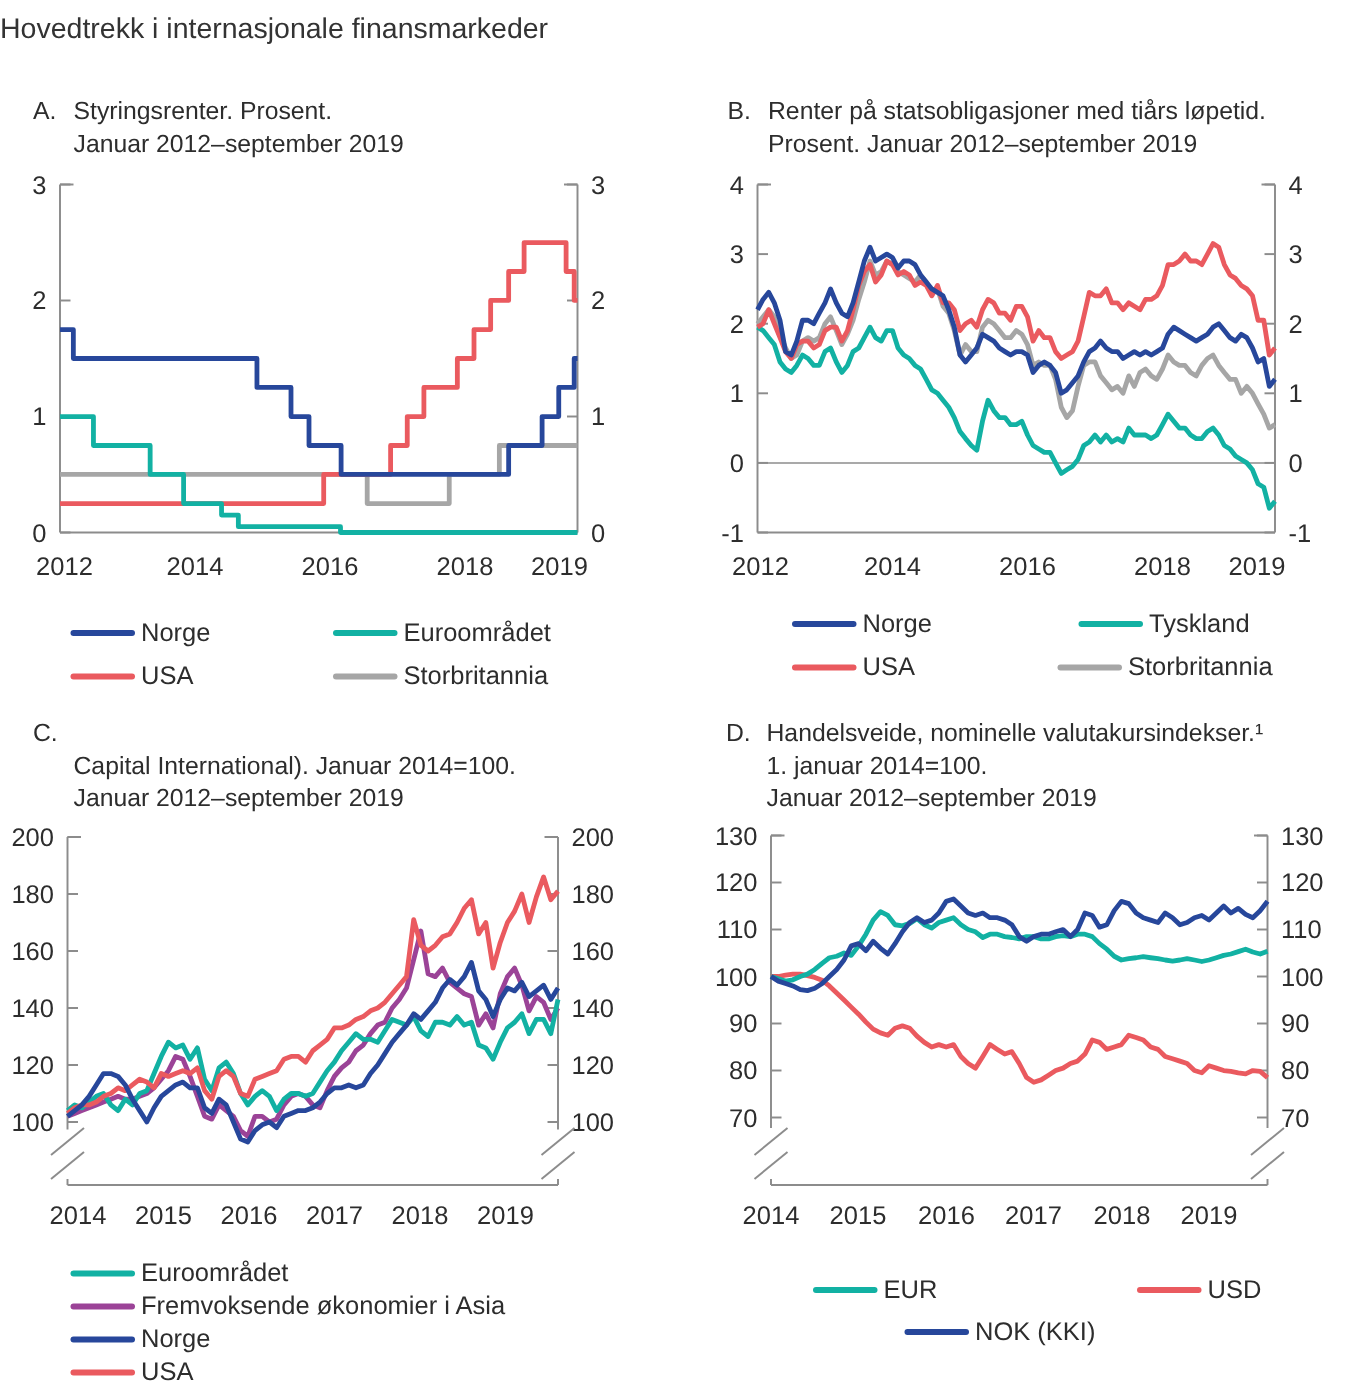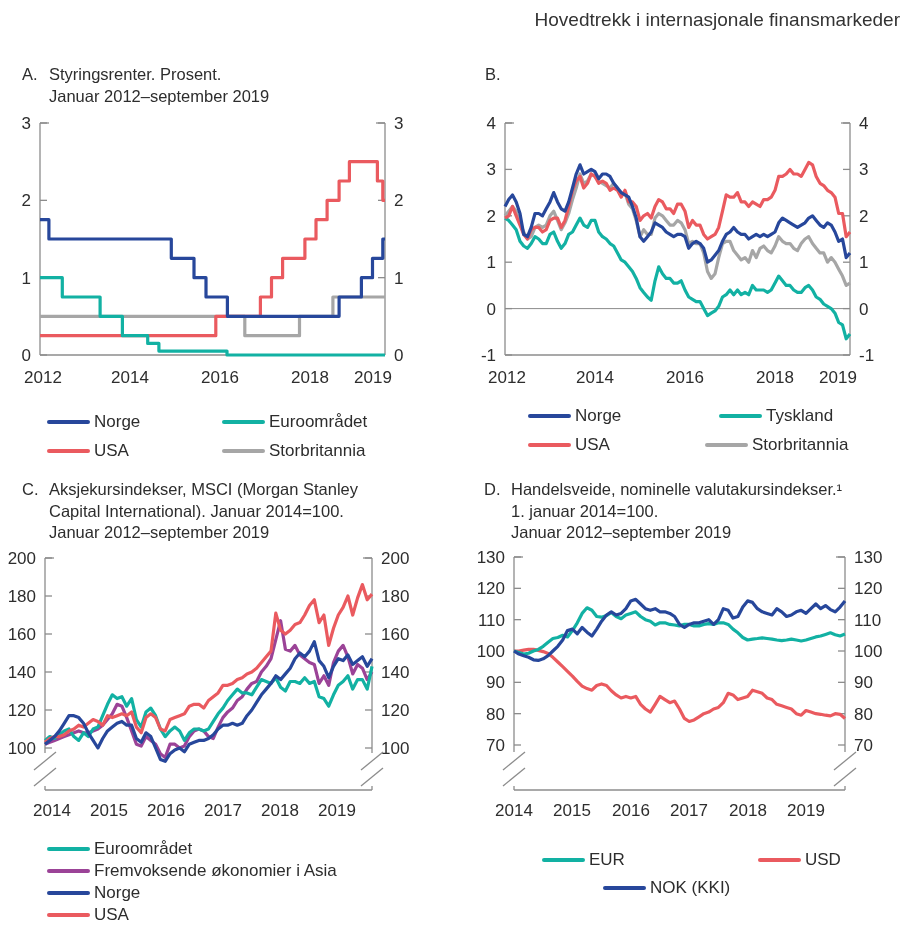--- a/index.html
+++ b/index.html
@@ -1,18 +1,18 @@
 <!DOCTYPE html>
 <html><head>
 <meta charset="utf-8">
 <style>
   html,body{margin:0;padding:0;background:#fff;}
   #page{position:relative;width:900px;height:929px;background:#fff;overflow:hidden;
         font-family:"Liberation Sans",sans-serif;color:#2b2b2b;}
-  #main-title{position:absolute;top:9px;left:0;width:900px;text-align:right;
+  #main-title{position:absolute;top:9px;left:0;width:900px;text-align:left;
         font-size:19px;color:#333;}
   .ptitle{position:absolute;display:flex;font-size:16.5px;line-height:21.5px;color:#2d2d2d;}
   .plabel{width:27px;flex:0 0 27px;}
   svg.chart{position:absolute;overflow:visible;}
   .legend-item{position:absolute;display:flex;align-items:center;height:20px;
         font-size:17px;color:#2d2d2d;white-space:nowrap;}
   .legend-item .swatch{display:inline-block;width:43px;height:4px;border-radius:2px;
         margin-right:4px;flex:0 0 43px;}
 </style>
 </head>
@@ -23,25 +23,27 @@
   <div id="main-title">Hovedtrekk i internasjonale finansmarkeder</div>
 
   <div class="ptitle" style="left:22px;top:64px;width:440px;">
     <span class="plabel">A.</span>
     <span class="plines"><span>Styringsrenter. Prosent.</span><br>
     <span>Januar 2012–september 2019</span></span>
   </div>
 
   <div class="ptitle" style="left:485px;top:64px;width:410px;">
     <span class="plabel">B.</span>
+    <span class="plines"><span>Renter på statsobligasjoner med tiårs løpetid.</span><br>
+    <span>Prosent. Januar 2012–september 2019</span></span>
   </div>
 
   <div class="ptitle" style="left:22px;top:479px;width:440px;">
     <span class="plabel">C.</span>
-    <span class="plines"><span>Aksjekursindekser, MSCI (Morgan Stanley</span><br>
+    <span class="plines"><br>
     <span>Capital International). Januar 2014=100.</span><br>
     <span>Januar 2012–september 2019</span></span>
   </div>
 
   <div class="ptitle" style="left:484px;top:479px;width:410px;">
     <span class="plabel">D.</span>
     <span class="plines"><span>Handelsveide, nominelle valutakursindekser.¹</span><br>
     <span>1. januar 2014=100.</span><br>
     <span>Januar 2012–september 2019</span></span>
   </div>

